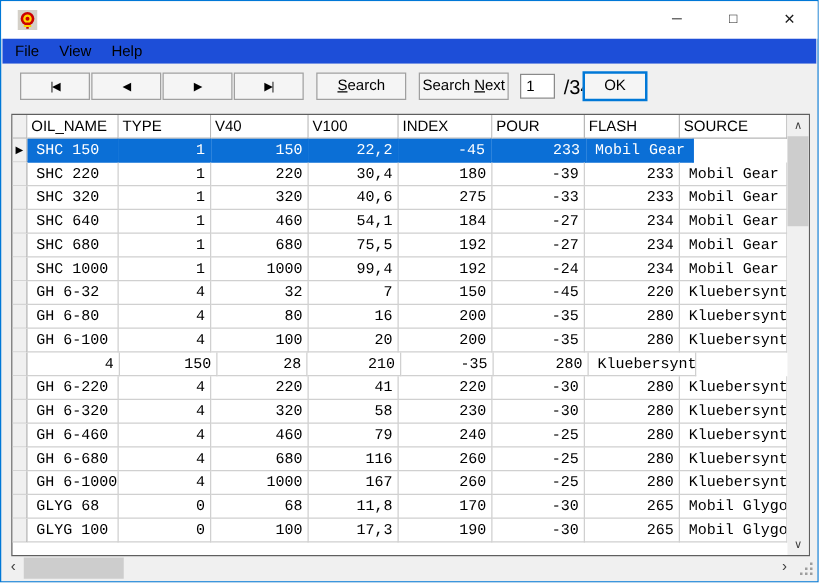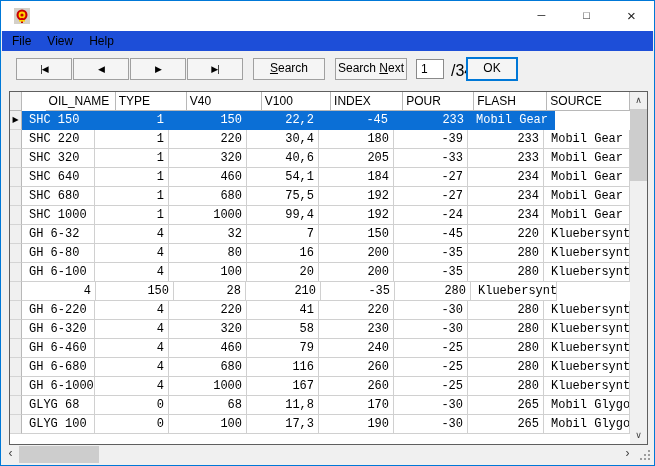--- a/index.html
+++ b/index.html
@@ -158,21 +158,21 @@
     <div class="btn" style="left:333px;width:72px;">Search <u>N</u>ext</div>
     <input class="rec-input" type="text" value="1" style="">
     <div class="rec-total">/34</div>
     <div class="btn ok">OK</div>
   </div>
 
   <div class="grid">
     <div class="grid-inner">
       <div class="grid-header">
         <div class="hcell ind-h"></div>
-      <div class="hcell" style="width: 73px; margin-left: 24px;">OIL_NAME</div>
+      <div class="hcell" style="width: 73px;">OIL_NAME</div>
           <div class="hcell" style="width: 74px;">TYPE</div>
           <div class="hcell" style="width: 78px;">V40</div>
           <div class="hcell" style="width: 72px;">V100</div>
           <div class="hcell" style="width: 75px;">INDEX</div>
           <div class="hcell" style="width: 74px;">POUR</div>
           <div class="hcell" style="width: 76px;">FLASH</div>
           <div class="hcell" style="width: 86px;">SOURCE</div>
         </div>
       <div>
           <div class="grow sel">
@@ -195,21 +195,21 @@
             <div class="gcell right" style="width: 74px;">-39</div>
             <div class="gcell right" style="width: 76px;">233</div>
             <div class="gcell left" style="width: 86px;">Mobil Gear</div>
           </div>
           <div class="grow">
             <div class="ind"></div>
             <div class="gcell left" style="width: 73px;">SHC 320</div>
             <div class="gcell right" style="width: 74px;">1</div>
             <div class="gcell right" style="width: 78px;">320</div>
             <div class="gcell right" style="width: 72px;">40,6</div>
-            <div class="gcell right" style="width: 75px;">205</div>
+            <div class="gcell right" style="width: 75px;">275</div>
             <div class="gcell right" style="width: 74px;">-33</div>
             <div class="gcell right" style="width: 76px;">233</div>
             <div class="gcell left" style="width: 86px;">Mobil Gear</div>
           </div>
           <div class="grow">
             <div class="ind"></div>
             <div class="gcell left" style="width: 73px;">SHC 640</div>
             <div class="gcell right" style="width: 74px;">1</div>
             <div class="gcell right" style="width: 78px;">460</div>
             <div class="gcell right" style="width: 72px;">54,1</div>

